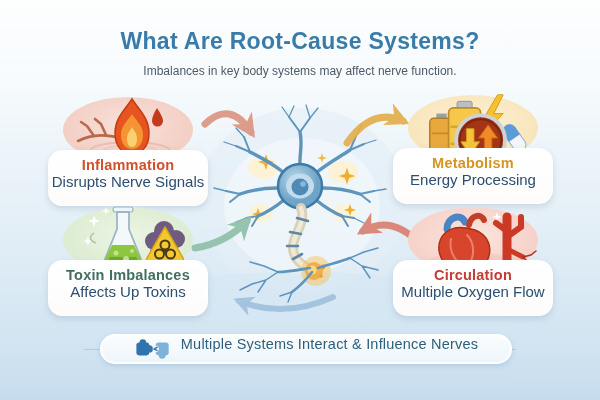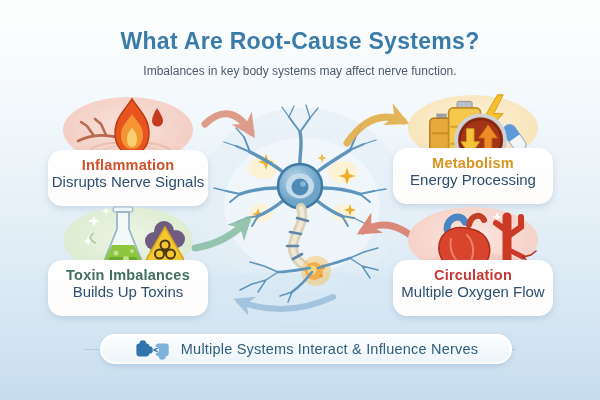--- a/index.html
+++ b/index.html
@@ -33,21 +33,21 @@
   }
   .card-title{font-size:14.5px;font-weight:bold;letter-spacing:.2px;}
   .t-infl{color:#d0512c;} .t-metab{color:#d79420;} .t-toxin{color:#41705f;} .t-circ{color:#c43a34;}
   .card-sub{font-size:15px;color:#2d4e70;}
   
   .hline{position:absolute;left:84px;top:349px;width:432px;height:1px;background:#aec5d6;opacity:.8;}
   .pill{
     position:absolute;left:100px;top:334px;width:412px;height:30px;border-radius:16px;
     background:linear-gradient(180deg,#fbfdfe 0%,#eef5fa 100%);
     border:2px solid #ffffff;box-shadow:0 2px 5px rgba(120,155,190,.3);
-    display:flex;align-items:center;justify-content:center;gap:9px;box-sizing:border-box;
+    display:flex;justify-content:center;gap:9px;box-sizing:border-box;
   }
   .pill-label{font-size:14.5px;color:#2e5f7a;letter-spacing:.2px;}
   .puzzle{width:38px;height:24px;flex:0 0 auto;}
 </style>
 </head>
 <body>
 
 <div class="stage">
 
   <svg class="overlay" viewBox="0 0 600 400">
@@ -248,21 +248,21 @@
         <g fill="none" stroke="#4a3a10" stroke-width="2">
           <circle cx="101" cy="42" r="4.5"></circle>
             <circle cx="95.5" cy="51" r="4.5"></circle>
             <circle cx="106.5" cy="51" r="4.5"></circle>
         </g>
         <circle cx="101" cy="48" r="2" fill="#4a3a10"></circle>
       </g>
     </svg>
     <div class="card-box">
       <div class="card-title t-toxin">Toxin Imbalances</div>
-      <div class="card-sub">Builds Up Toxins</div>
+      <div class="card-sub">Affects Up Toxins</div>
     </div>
   </div>
 
   <div class="card br">
     <div class="bubble bubble-circ"></div>
     <svg class="card-icon" viewBox="0 0 130 80">
       <ellipse cx="65" cy="60" rx="48" ry="10" fill="#f2c7bd" opacity=".6"></ellipse>
       <path d="M0,-5 L1.2,-1.2 L5,0 L1.2,1.2 L0,5 L-1.2,1.2 L-5,0 L-1.2,-1.2 Z" fill="#ffffff" transform="translate(88,14)"></path>
       <g>
         <path d="M38,26 C38,14 52,10 56,19" fill="none" stroke="#4a86c4" stroke-width="7" stroke-linecap="round"></path>

